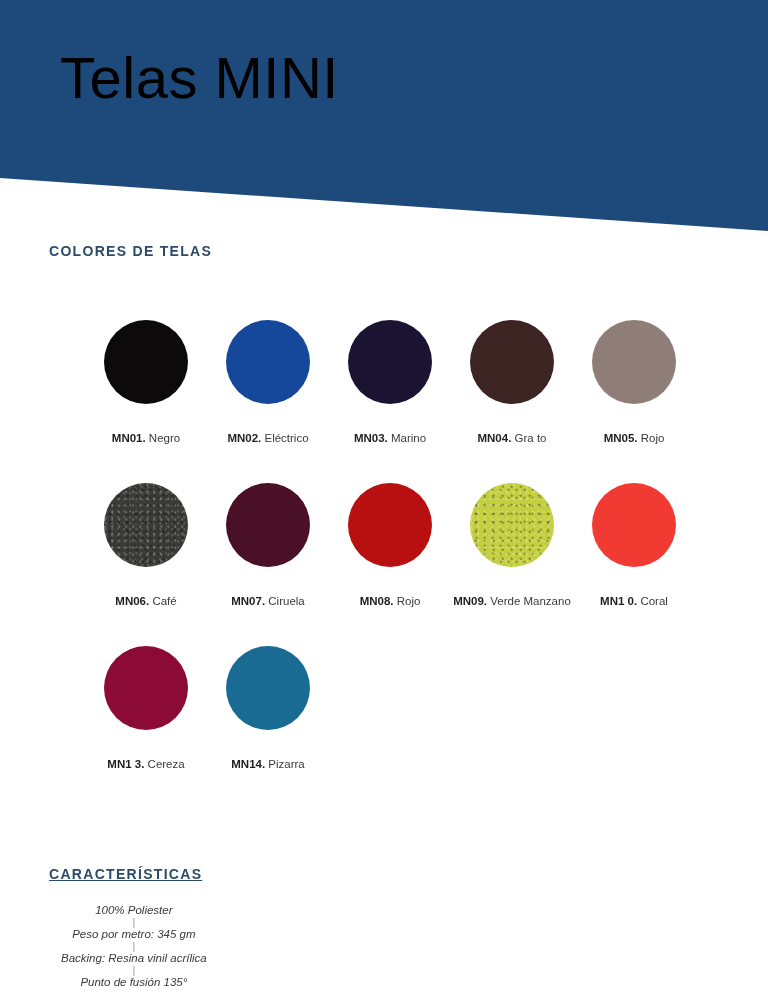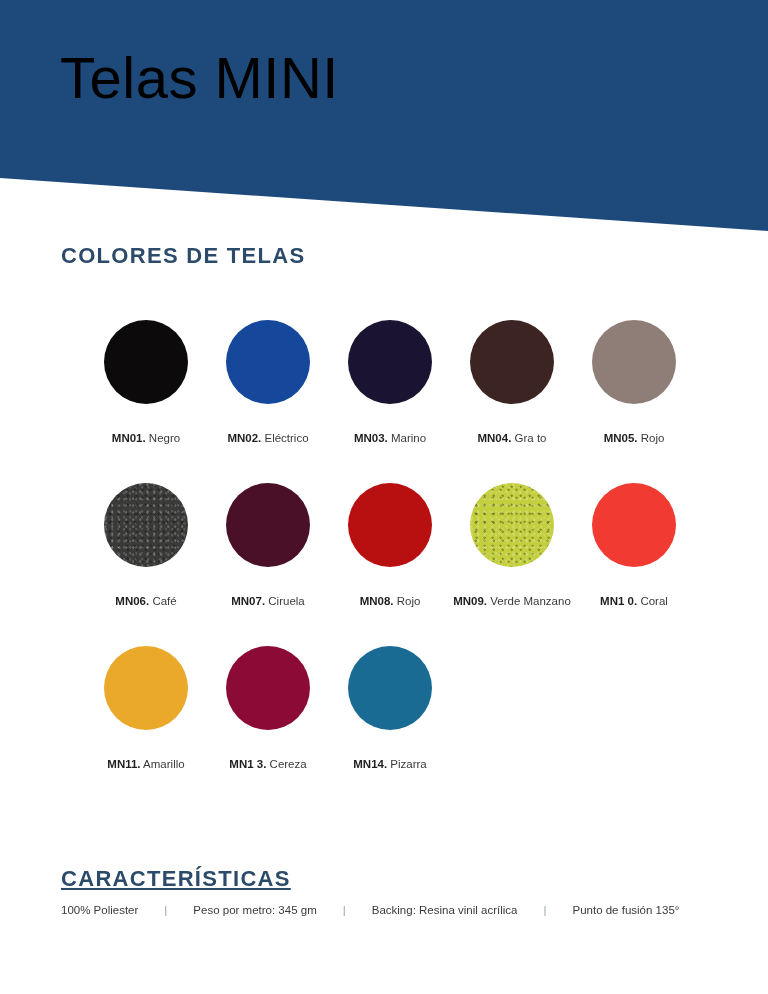--- a/index.html
+++ b/index.html
@@ -37,23 +37,23 @@
     font-size: 58px;
     line-height: 1.05;
     font-weight: 400;
     letter-spacing: 0.5px;
     white-space: nowrap;
   }
 
   
   .section-heading {
     position: absolute;
-    left: 61px;
+    left: 49px;
     color: #2c4a69;
-    font-size: 22px;
+    font-size: 14px;
     font-weight: 700;
     letter-spacing: 1.3px;
     white-space: nowrap;
   }
   #colores-heading { top: 243px; }
   #caracteristicas-heading { top: 866px; text-decoration: underline; }
 
   
   .swatch-grid {
     position: absolute;
@@ -104,25 +104,26 @@
     font-weight: 400;
     color: #3a3a3a;
   }
 
   
   .specs-row {
     position: absolute;
     left: 61px;
     top: 904px;
     display: flex;
-    flex-direction: row;
+    flex-direction: column;
     align-items: center;
     font-size: 11.5px;
     color: #3a3a3a;
     white-space: nowrap;
+    font-style: italic;
   }
   .spec-item { padding: 0 0; }
   .spec-sep {
     color: #9aa4ad;
     padding: 0 26px;
   }
 </style>
 </head>
 <body>
 
@@ -170,24 +171,20 @@
       <div class="swatch-cell">
         <span class="swatch-dot textured" style="background-color: rgb(196, 207, 62);"></span>
         <div class="swatch-label"><span class="swatch-code">MN09.</span><span class="swatch-name"> Verde Manzano</span></div>
       </div>
       <div class="swatch-cell">
         <span class="swatch-dot" style="background-color: rgb(240, 58, 50);"></span>
         <div class="swatch-label"><span class="swatch-code">MN1 0.</span><span class="swatch-name"> Coral</span></div>
       </div>
     </div>
     <div class="swatch-row">
-      <div class="swatch-cell">
-        <span class="swatch-dot" style="background-color: rgb(235, 169, 43);"></span>
-        <div class="swatch-label"><span class="swatch-code">MN11.</span><span class="swatch-name"> Amarillo</span></div>
-      </div>
       <div class="swatch-cell">
         <span class="swatch-dot" style="background-color: rgb(140, 11, 54);"></span>
         <div class="swatch-label"><span class="swatch-code">MN1 3.</span><span class="swatch-name"> Cereza</span></div>
       </div>
       <div class="swatch-cell">
         <span class="swatch-dot" style="background-color: rgb(26, 107, 148);"></span>
         <div class="swatch-label"><span class="swatch-code">MN14.</span><span class="swatch-name"> Pizarra</span></div>
       </div>
     </div>
   </div>

